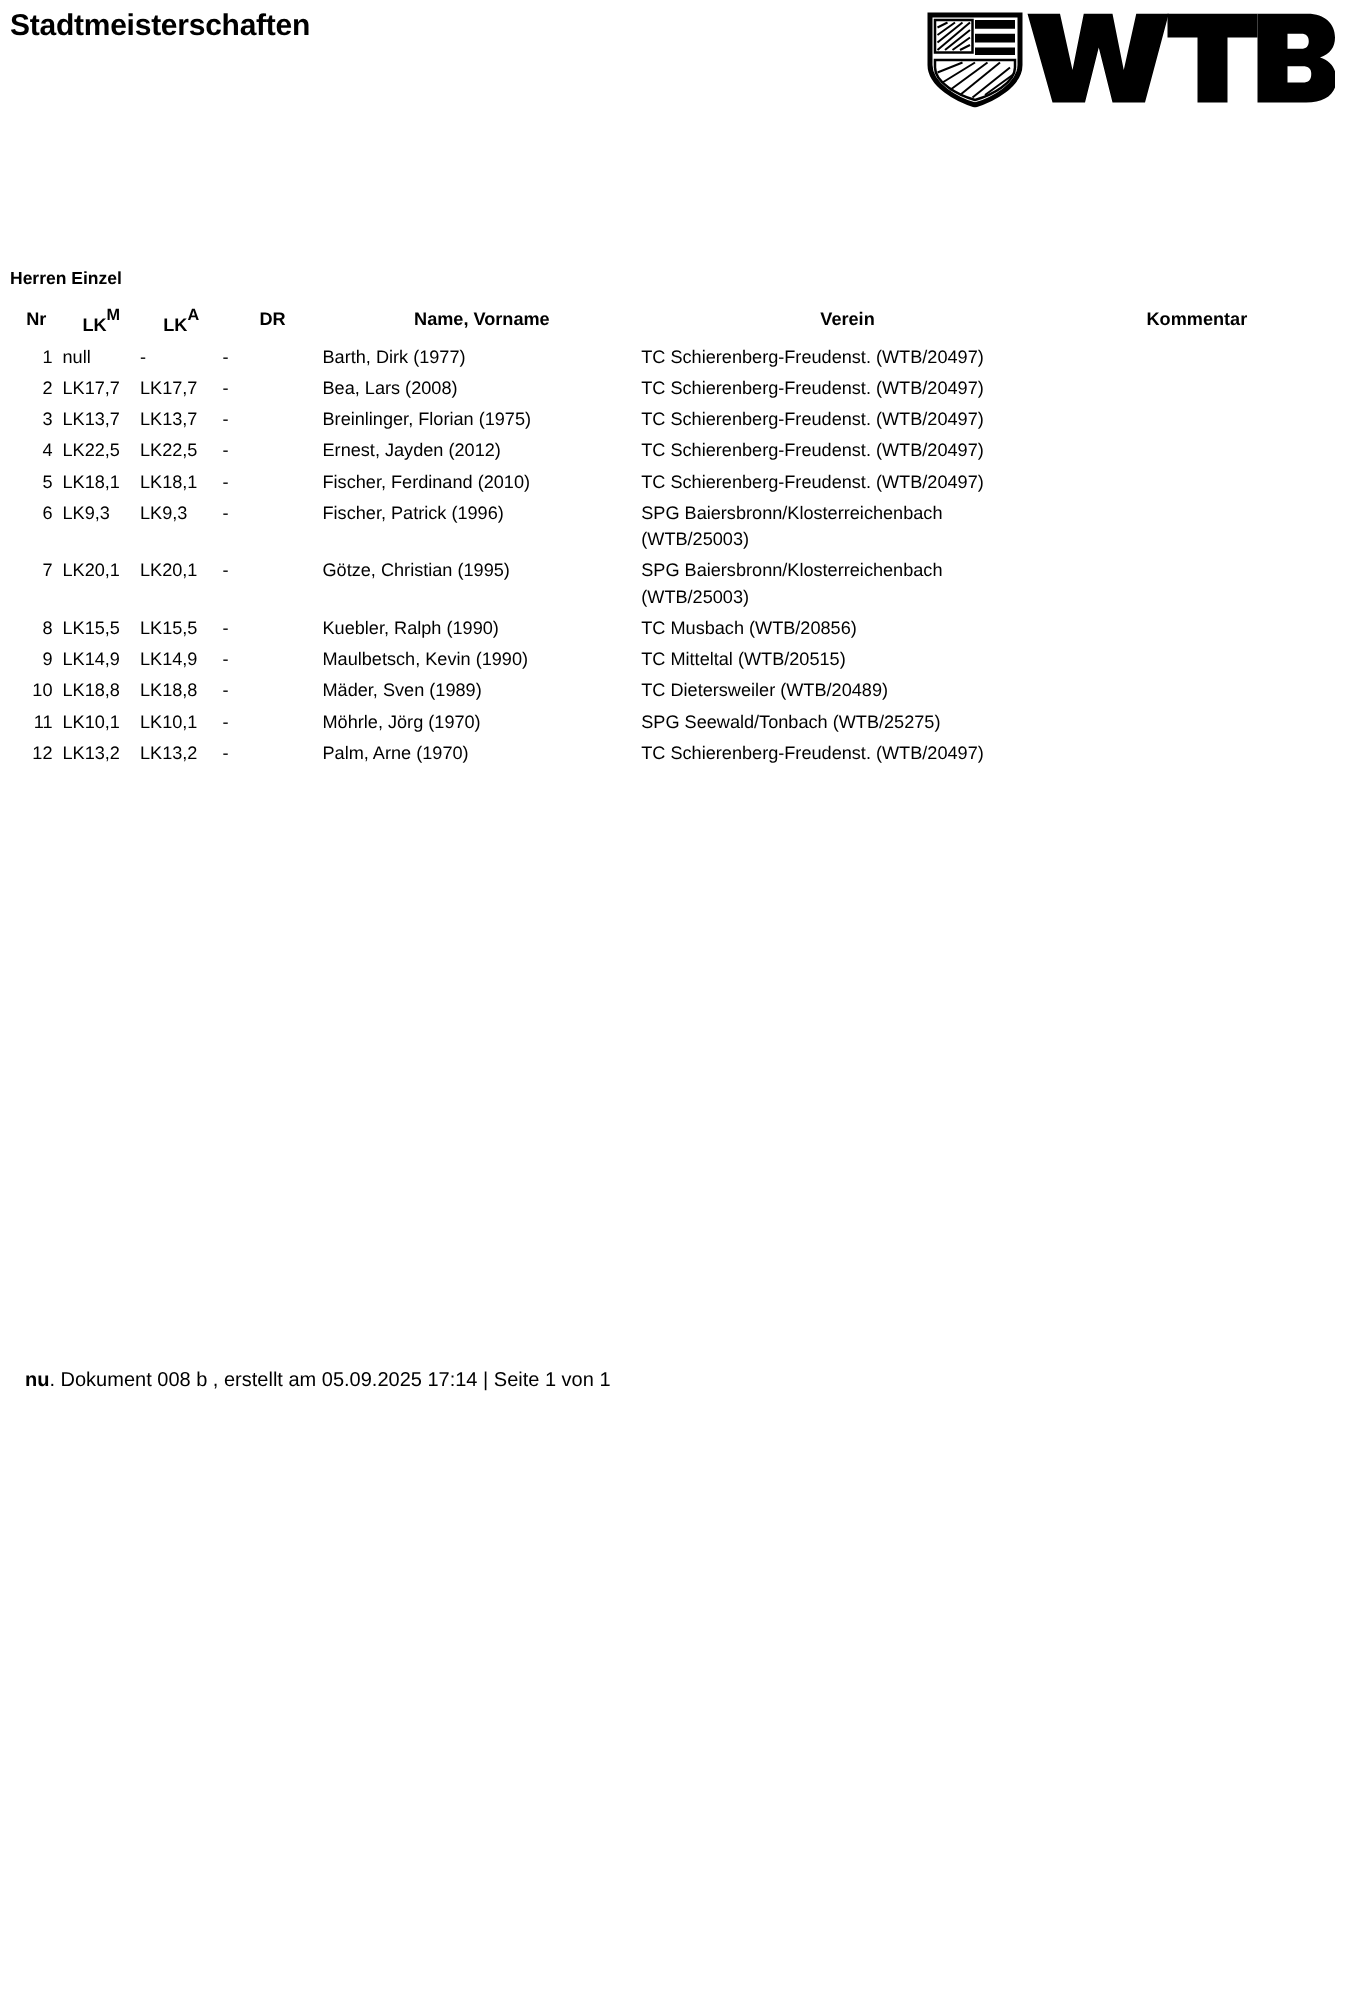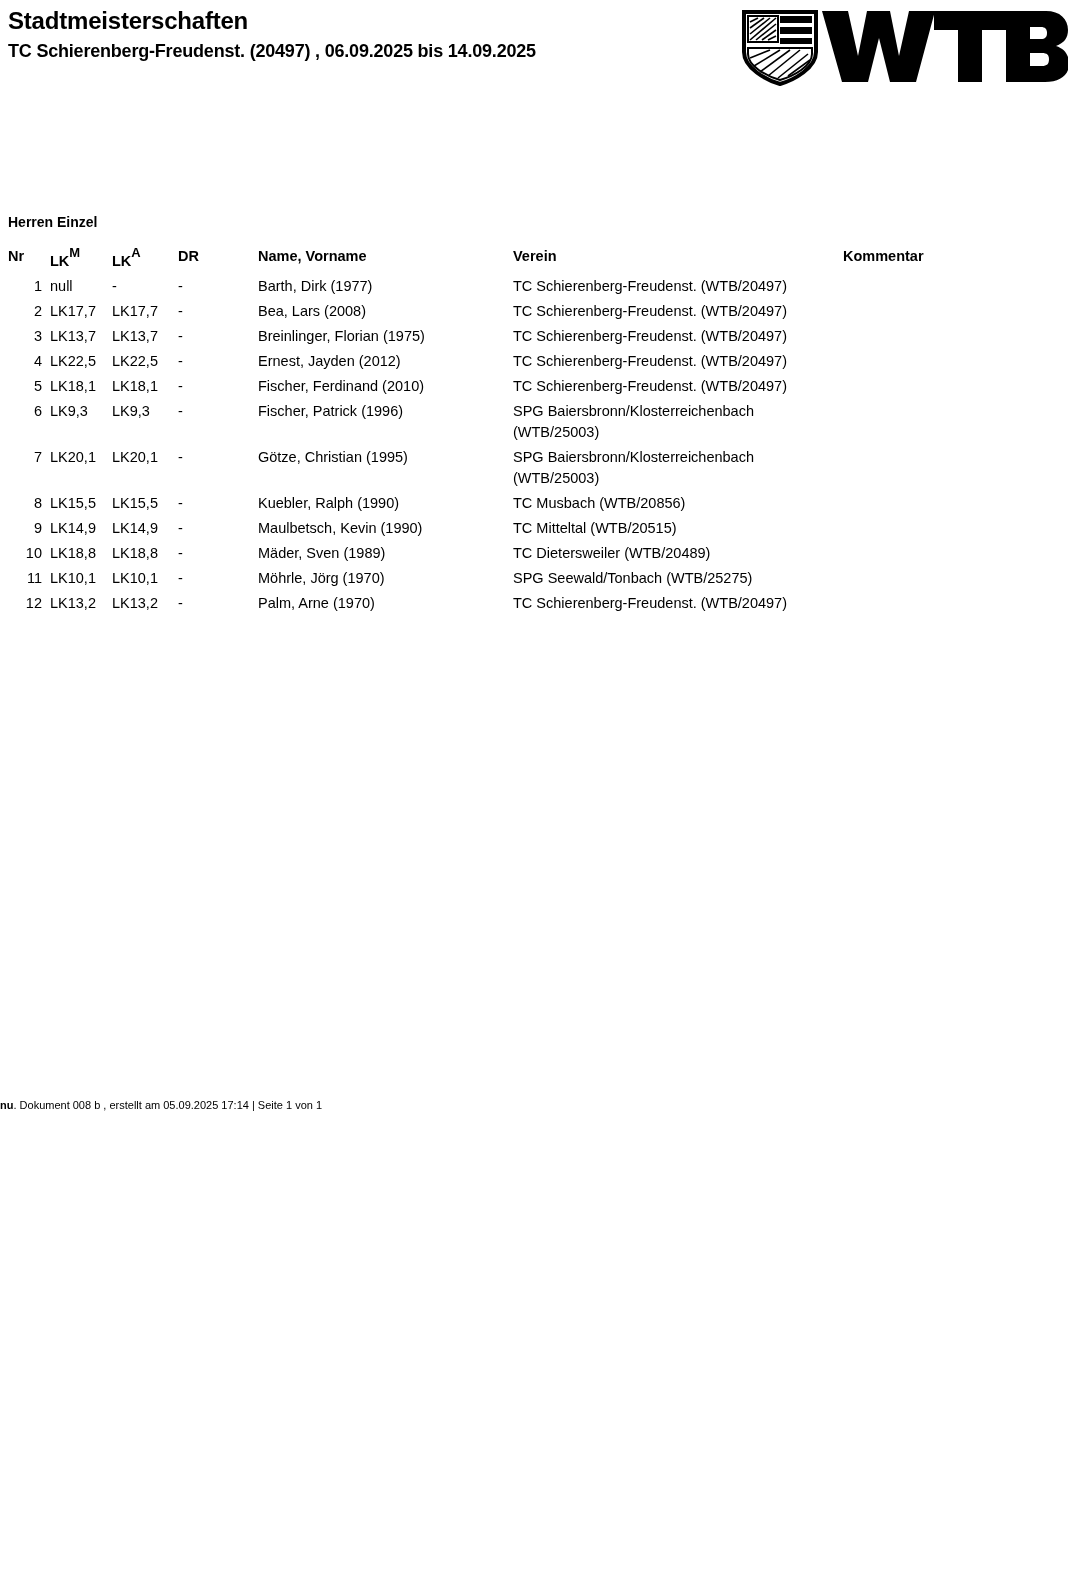--- a/index.html
+++ b/index.html
@@ -77,21 +77,21 @@
     margin-bottom: 18px;
   }
 
   table.entries {
     border-collapse: collapse;
     width: 1064px;
     font-size: 14.5px;
   }
   table.entries th {
     font-weight: bold;
-    text-align: left;
+    text-align: center;
     padding: 0 0 10px 0;
     vertical-align: bottom;
     font-size: 14.5px;
   }
   table.entries td {
     padding: 2px 0 2px 0;
     vertical-align: top;
     font-size: 14.5px;
     line-height: 21px;
   }
@@ -120,36 +120,35 @@
     vertical-align: baseline;
     position: relative;
     top: -4px;
   }
 
   .verein-line2 { display: block; }
 
   
   .footer {
     position: absolute;
-    left: 0;
+    left: 20px;
     bottom: 16px;
-    font-size: 11px;
+    font-size: 16px;
     line-height: 14px;
   }
   .footer b { font-weight: bold; }
 </style>
 </head>
 <body>
 
 <div class="page">
 
   <div class="header">
     <div class="title-block">
       <div class="doc-title">Stadtmeisterschaften</div>
-      <div class="doc-subtitle">TC Schierenberg-Freudenst. (20497) , 06.09.2025 bis 14.09.2025</div>
     </div>
 
     <div class="logo">
       <svg width="330" height="78" viewBox="0 0 330 78" xmlns="http://www.w3.org/2000/svg">
 
         <g>
           <path d="M6 4 L78 4 L78 44 C78 60 56 72 42 76 C28 72 6 60 6 44 Z" fill="#ffffff" stroke="#000000" stroke-width="4"></path>
 
           <rect x="10" y="8" width="30" height="26" fill="#ffffff" stroke="#000000" stroke-width="2"></rect>
           <g stroke="#000000" stroke-width="1.6">

